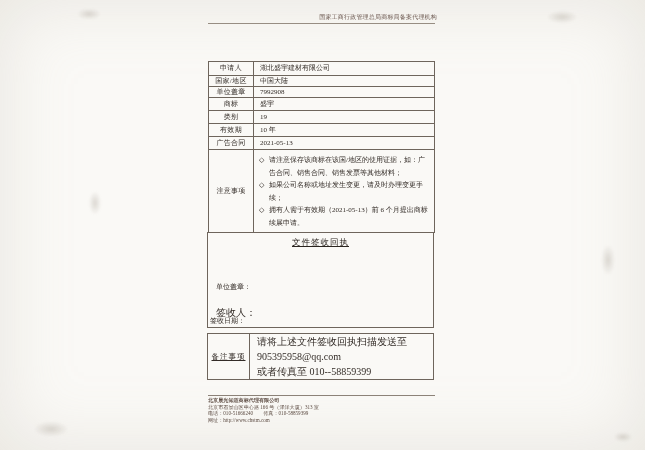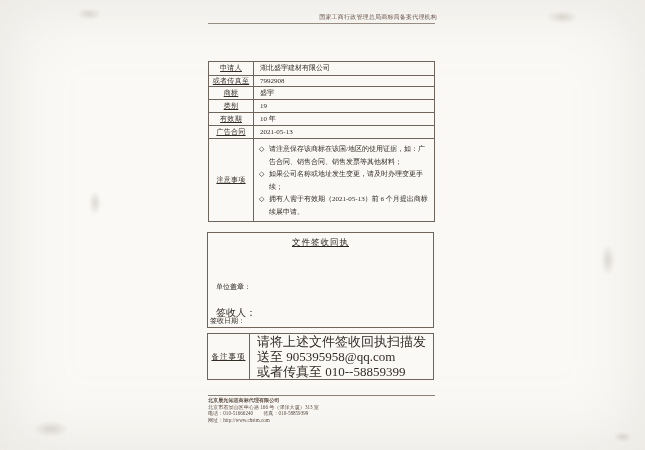--- a/index.html
+++ b/index.html
@@ -42,21 +42,21 @@
     letter-spacing:1px;color:#221c17;
   }
 
   
   table{border-collapse:collapse;table-layout:fixed;}
   .info{position:absolute;left:208px;top:61px;width:227px;}
   .info td{
     border:1px solid #6e655c;font-size:7px;line-height:9px;
     padding:0;color:#332c27;
   }
-  .info td.lbl{width:44px;text-align:center;vertical-align:middle;letter-spacing:0.3px;text-decoration:underline;}
+  .info td.lbl{width:44px;text-align:center;vertical-align:middle;letter-spacing:0.3px;}
   .info td.val{padding-left:6px;text-align:left;vertical-align:middle;}
   .r1{height:14px;}.r2{height:11px;}.r3{height:11px;}.r4{height:13px;}
   .r5{height:13px;}.r6{height:13px;}.r7{height:13px;}
   .notes-cell{padding:4px 5px 3px 5px !important;vertical-align:top !important;}
   .note-item{display:flex;font-size:7px;line-height:12.5px;}
   .note-item .diamond{width:10px;flex:0 0 10px;}
   .note-item .note-text{flex:1;}
 
   
   .receipt{
@@ -72,21 +72,21 @@
   .receipt .signer{position:absolute;left:8px;top:73px;font-size:10px;}
   .receipt .sign-date{position:absolute;left:2px;top:83px;font-size:7px;}
 
   
   .remarks{position:absolute;left:207px;top:333px;width:227px;}
   .remarks td{border:1px solid #6e655c;padding:0;color:#332c27;}
   .remarks td.lbl{
     width:41px;height:33px;text-align:center;vertical-align:middle;
     font-size:7.5px;letter-spacing:1px;text-decoration:underline;
   }
-  .remarks td.val{padding-left:7px;font-size:13px;vertical-align:middle;}
+  .remarks td.val{padding-left:7px;font-size:10px;vertical-align:middle;}
   .remarks td.val div{line-height:15px;}
 
   
   .footer{position:absolute;left:208px;top:395px;width:227px;}
   .footer-rule{height:1px;background:#8c8278;margin-bottom:2px;}
   .footer-lines{
     font-size:6px;line-height:7.6px;color:#5d4c43;
     transform:scale(0.85);transform-origin:left top;width:118%;
   }
   .footer-lines .company{font-weight:bold;}
@@ -106,22 +106,26 @@
   <div class="agency">国家工商行政管理总局商标局备案代理机构</div>
   <div class="head-rule"></div>
 
 
   <table class="info">
     <tbody>
         <tr class="r1">
       <td class="lbl">申请人</td>
       <td class="val">湖北盛宇建材有限公司</td>
     </tr>
+    <tr class="r2">
+      <td class="lbl">国家/地区</td>
+      <td class="val">中国大陆</td>
+    </tr>
     <tr class="r3">
-      <td class="lbl">或者传真至</td>
+      <td class="lbl">单位盖章</td>
       <td class="val">7992908</td>
     </tr>
     <tr class="r4">
       <td class="lbl">商标</td>
       <td class="val">盛宇</td>
     </tr>
     <tr class="r5">
       <td class="lbl">类别</td>
       <td class="val">19</td>
     </tr>

